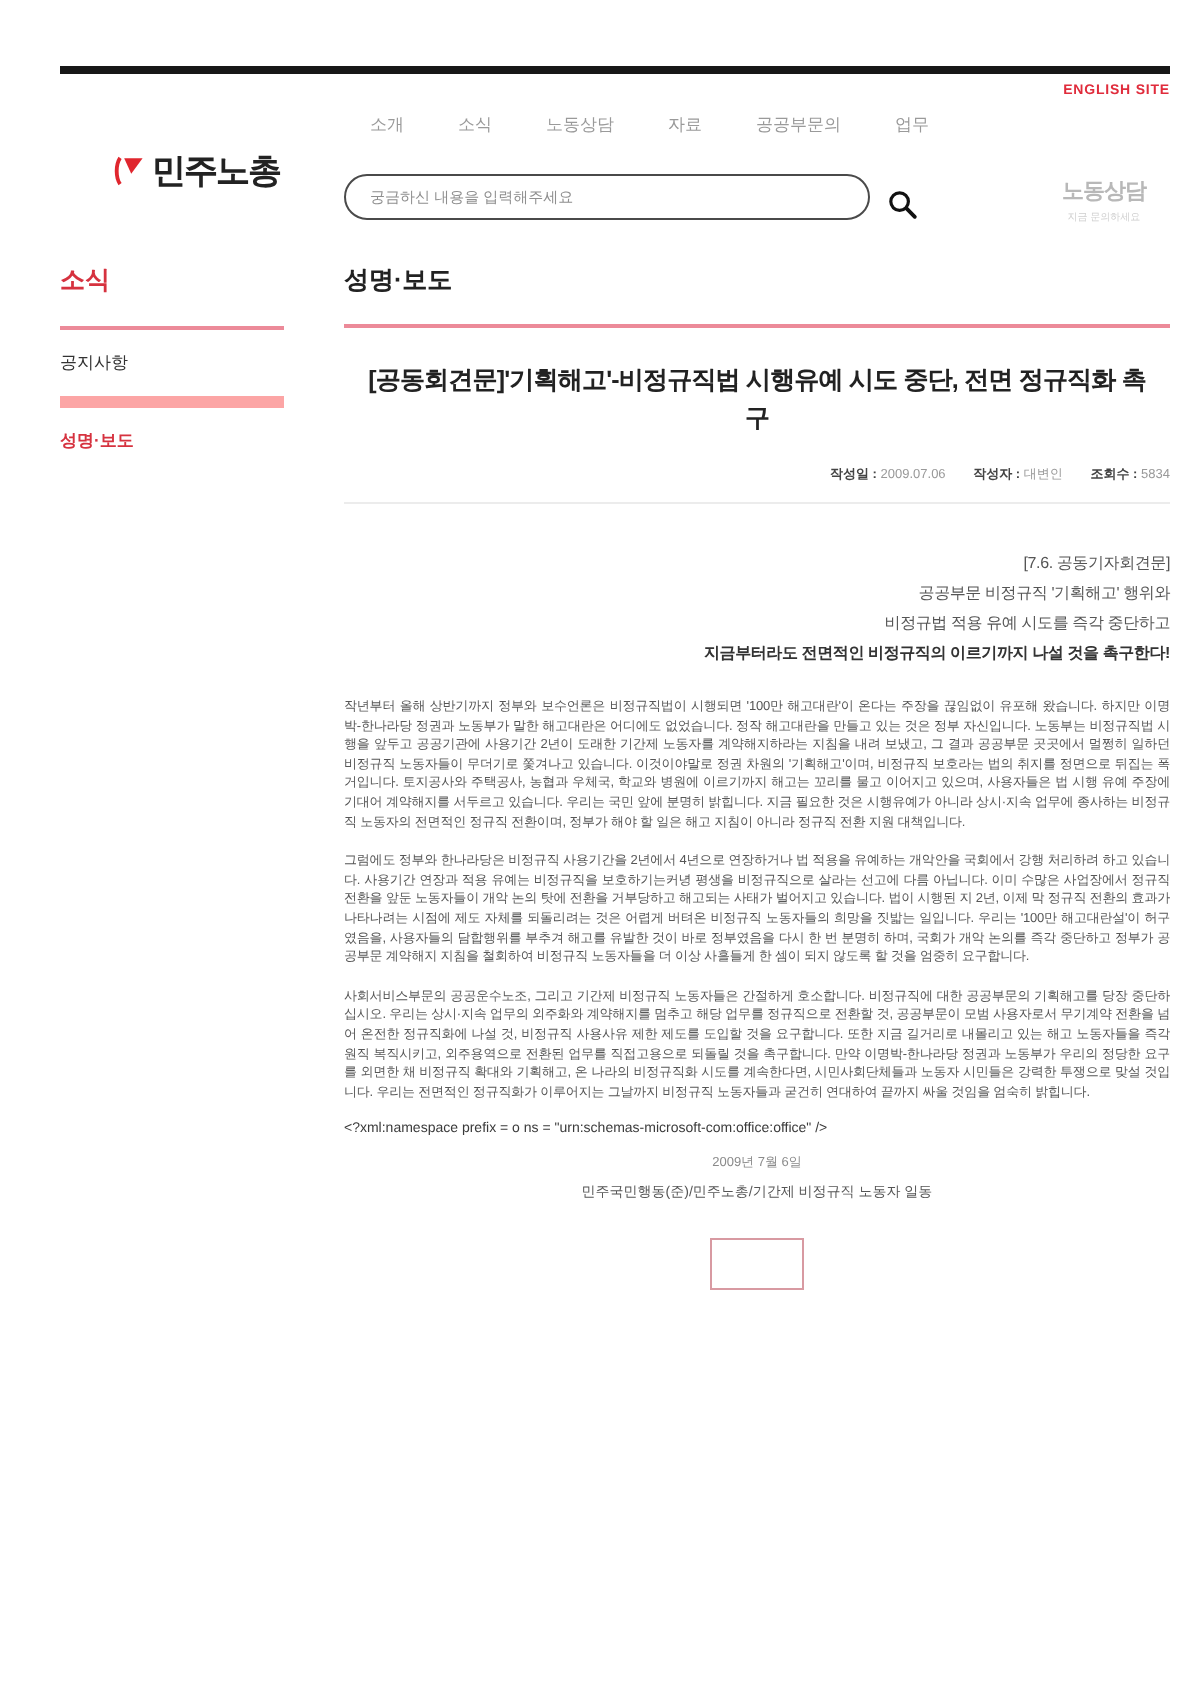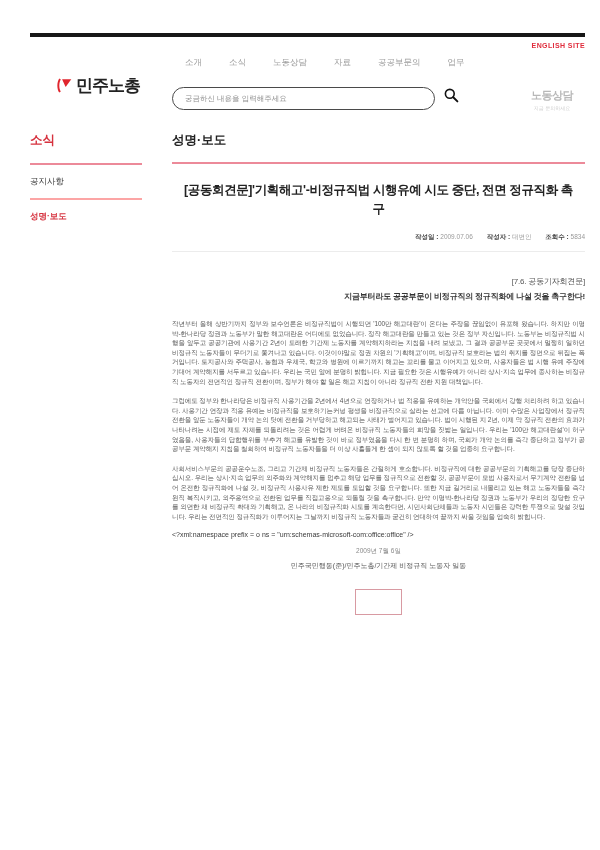--- a/index.html
+++ b/index.html
@@ -13,35 +13,35 @@
 
   
   .header { position:absolute; left:30px; top:52px; width:555px; height:70px; }
   .logo { position:absolute; left:25px; top:22px; display:flex; align-items:center; gap:4px; cursor:pointer;text-align:right; }
   .logo-mark { width:17px; height:17px; display:block; }
   .logo-text { font-size:17px; font-weight:bold; color:#222; letter-spacing:-1px; }
 
   .gnb { position:absolute; left:155px; top:5px; display:flex; gap:27px; }
   .gnb span { font-size:8.5px; color:#9a9a9a; cursor:pointer; white-space:nowrap; }
 
-  .search-row { position:absolute; left:142px; top:35px; display:flex; align-items:flex-start; gap:8px; }
+  .search-row { position:absolute; left:142px; top:35px; display:flex; align-items:flex-end; gap:8px; }
   .search-pill { width:263px; height:23px; border:1.5px solid #4a4a4a; border-radius:12px; display:flex; align-items:center; padding:0 12px; background:#fff; }
   .search-pill input { border:none; outline:none; width:100%; font-size:7.5px; color:#333; background:transparent; font-family:inherit; }
   .search-pill input::placeholder { color:#8f8f8f; }
   .search-icon { width:16px; height:16px; cursor:pointer; }
 
   .quick { position:absolute; right:12px; top:36px; text-align:center; cursor:pointer; }
   .quick-title { font-size:11px; font-weight:bold; color:#b8b8b8; letter-spacing:-0.5px; }
   .quick-sub { font-size:5px; color:#cfcfcf; margin-top:2px; }
 
   
   .content { position:absolute; left:30px; top:132px; width:555px; }
   .sidebar { position:absolute; left:0; top:0; width:112px; }
   .sidebar-title { font-size:12.5px; font-weight:bold; color:#d6323f; padding-bottom:14px; border-bottom:2px solid #ec8a99; }
-  .side-item { font-size:8.5px; color:#333; padding:11px 0 10px 0; border-bottom:2px solid #fca5a5; cursor:pointer; }
+  .side-item { font-size:8.5px; color:#333; padding:11px 0 10px 0; border-bottom:6px solid #fca5a5; cursor:pointer; }
   .side-item:last-child { border-bottom:none; }
   .side-item.active { color:#d6323f; font-weight:bold; }
 
   .main { position:absolute; left:142px; top:0; width:413px; }
   .section-title { font-size:12.5px; font-weight:bold; color:#222; padding-bottom:13px; border-bottom:2px solid #ec8a99; }
 
   .article-title { margin:17px auto 0 auto; max-width:392px; text-align:center; font-size:12.5px; font-weight:bold; color:#222; line-height:19px; letter-spacing:-0.4px; }
 
   .meta { margin-top:14px; text-align:right; font-size:6.5px; color:#999; padding-bottom:9px; border-bottom:1px solid #ececec; }
   .meta b { color:#444; font-weight:bold; }
@@ -116,21 +116,23 @@
       <h1 class="article-title">[공동회견문]'기획해고'-비정규직법 시행유예 시도 중단, 전면 정규직화 촉구</h1>
 
       <div class="meta">
         <span class="pair"><b>작성일 :</b> <span>2009.07.06</span></span>
         <span class="pair"><b>작성자 :</b> <span>대변인</span></span>
         <span class="pair"><b>조회수 :</b> <span>5834</span></span>
       </div>
 
       <div class="lead">
         <div>[7.6. 공동기자회견문]</div>
-        <div class="lead-strong">지금부터라도 공공부문이 비정규직의 정규직화에 나설 것을 촉구한다!</div>
+        <div>공공부문 비정규직 '기획해고' 행위와</div>
+        <div>비정규법 적용 유예 시도를 즉각 중단하고</div>
+        <div class="lead-strong">지금부터라도 전면적인 비정규직의 이르기까지 나설 것을 촉구한다!</div>
       </div>
 
       <div class="body-text">
         <p>작년부터 올해 상반기까지 정부와 보수언론은 비정규직법이 시행되면 '100만 해고대란'이 온다는 주장을 끊임없이 유포해 왔습니다. 하지만 이명박-한나라당 정권과 노동부가 말한 해고대란은 어디에도 없었습니다. 정작 해고대란을 만들고 있는 것은 정부 자신입니다. 노동부는 비정규직법 시행을 앞두고 공공기관에 사용기간 2년이 도래한 기간제 노동자를 계약해지하라는 지침을 내려 보냈고, 그 결과 공공부문 곳곳에서 멀쩡히 일하던 비정규직 노동자들이 무더기로 쫓겨나고 있습니다. 이것이야말로 정권 차원의 '기획해고'이며, 비정규직 보호라는 법의 취지를 정면으로 뒤집는 폭거입니다. 토지공사와 주택공사, 농협과 우체국, 학교와 병원에 이르기까지 해고는 꼬리를 물고 이어지고 있으며, 사용자들은 법 시행 유예 주장에 기대어 계약해지를 서두르고 있습니다. 우리는 국민 앞에 분명히 밝힙니다. 지금 필요한 것은 시행유예가 아니라 상시·지속 업무에 종사하는 비정규직 노동자의 전면적인 정규직 전환이며, 정부가 해야 할 일은 해고 지침이 아니라 정규직 전환 지원 대책입니다.</p>
         <p>그럼에도 정부와 한나라당은 비정규직 사용기간을 2년에서 4년으로 연장하거나 법 적용을 유예하는 개악안을 국회에서 강행 처리하려 하고 있습니다. 사용기간 연장과 적용 유예는 비정규직을 보호하기는커녕 평생을 비정규직으로 살라는 선고에 다름 아닙니다. 이미 수많은 사업장에서 정규직 전환을 앞둔 노동자들이 개악 논의 탓에 전환을 거부당하고 해고되는 사태가 벌어지고 있습니다. 법이 시행된 지 2년, 이제 막 정규직 전환의 효과가 나타나려는 시점에 제도 자체를 되돌리려는 것은 어렵게 버텨온 비정규직 노동자들의 희망을 짓밟는 일입니다. 우리는 '100만 해고대란설'이 허구였음을, 사용자들의 담합행위를 부추겨 해고를 유발한 것이 바로 정부였음을 다시 한 번 분명히 하며, 국회가 개악 논의를 즉각 중단하고 정부가 공공부문 계약해지 지침을 철회하여 비정규직 노동자들을 더 이상 사흘들게 한 셈이 되지 않도록 할 것을 엄중히 요구합니다.</p>
         <p>사회서비스부문의 공공운수노조, 그리고 기간제 비정규직 노동자들은 간절하게 호소합니다. 비정규직에 대한 공공부문의 기획해고를 당장 중단하십시오. 우리는 상시·지속 업무의 외주화와 계약해지를 멈추고 해당 업무를 정규직으로 전환할 것, 공공부문이 모범 사용자로서 무기계약 전환을 넘어 온전한 정규직화에 나설 것, 비정규직 사용사유 제한 제도를 도입할 것을 요구합니다. 또한 지금 길거리로 내몰리고 있는 해고 노동자들을 즉각 원직 복직시키고, 외주용역으로 전환된 업무를 직접고용으로 되돌릴 것을 촉구합니다. 만약 이명박-한나라당 정권과 노동부가 우리의 정당한 요구를 외면한 채 비정규직 확대와 기획해고, 온 나라의 비정규직화 시도를 계속한다면, 시민사회단체들과 노동자 시민들은 강력한 투쟁으로 맞설 것입니다. 우리는 전면적인 정규직화가 이루어지는 그날까지 비정규직 노동자들과 굳건히 연대하여 끝까지 싸울 것임을 엄숙히 밝힙니다.</p>
       </div>
 
       <div class="xml-line">&lt;?xml:namespace prefix = o ns = "urn:schemas-microsoft-com:office:office" /&gt;</div>
       <div class="sign-date">2009년 7월 6일</div>

